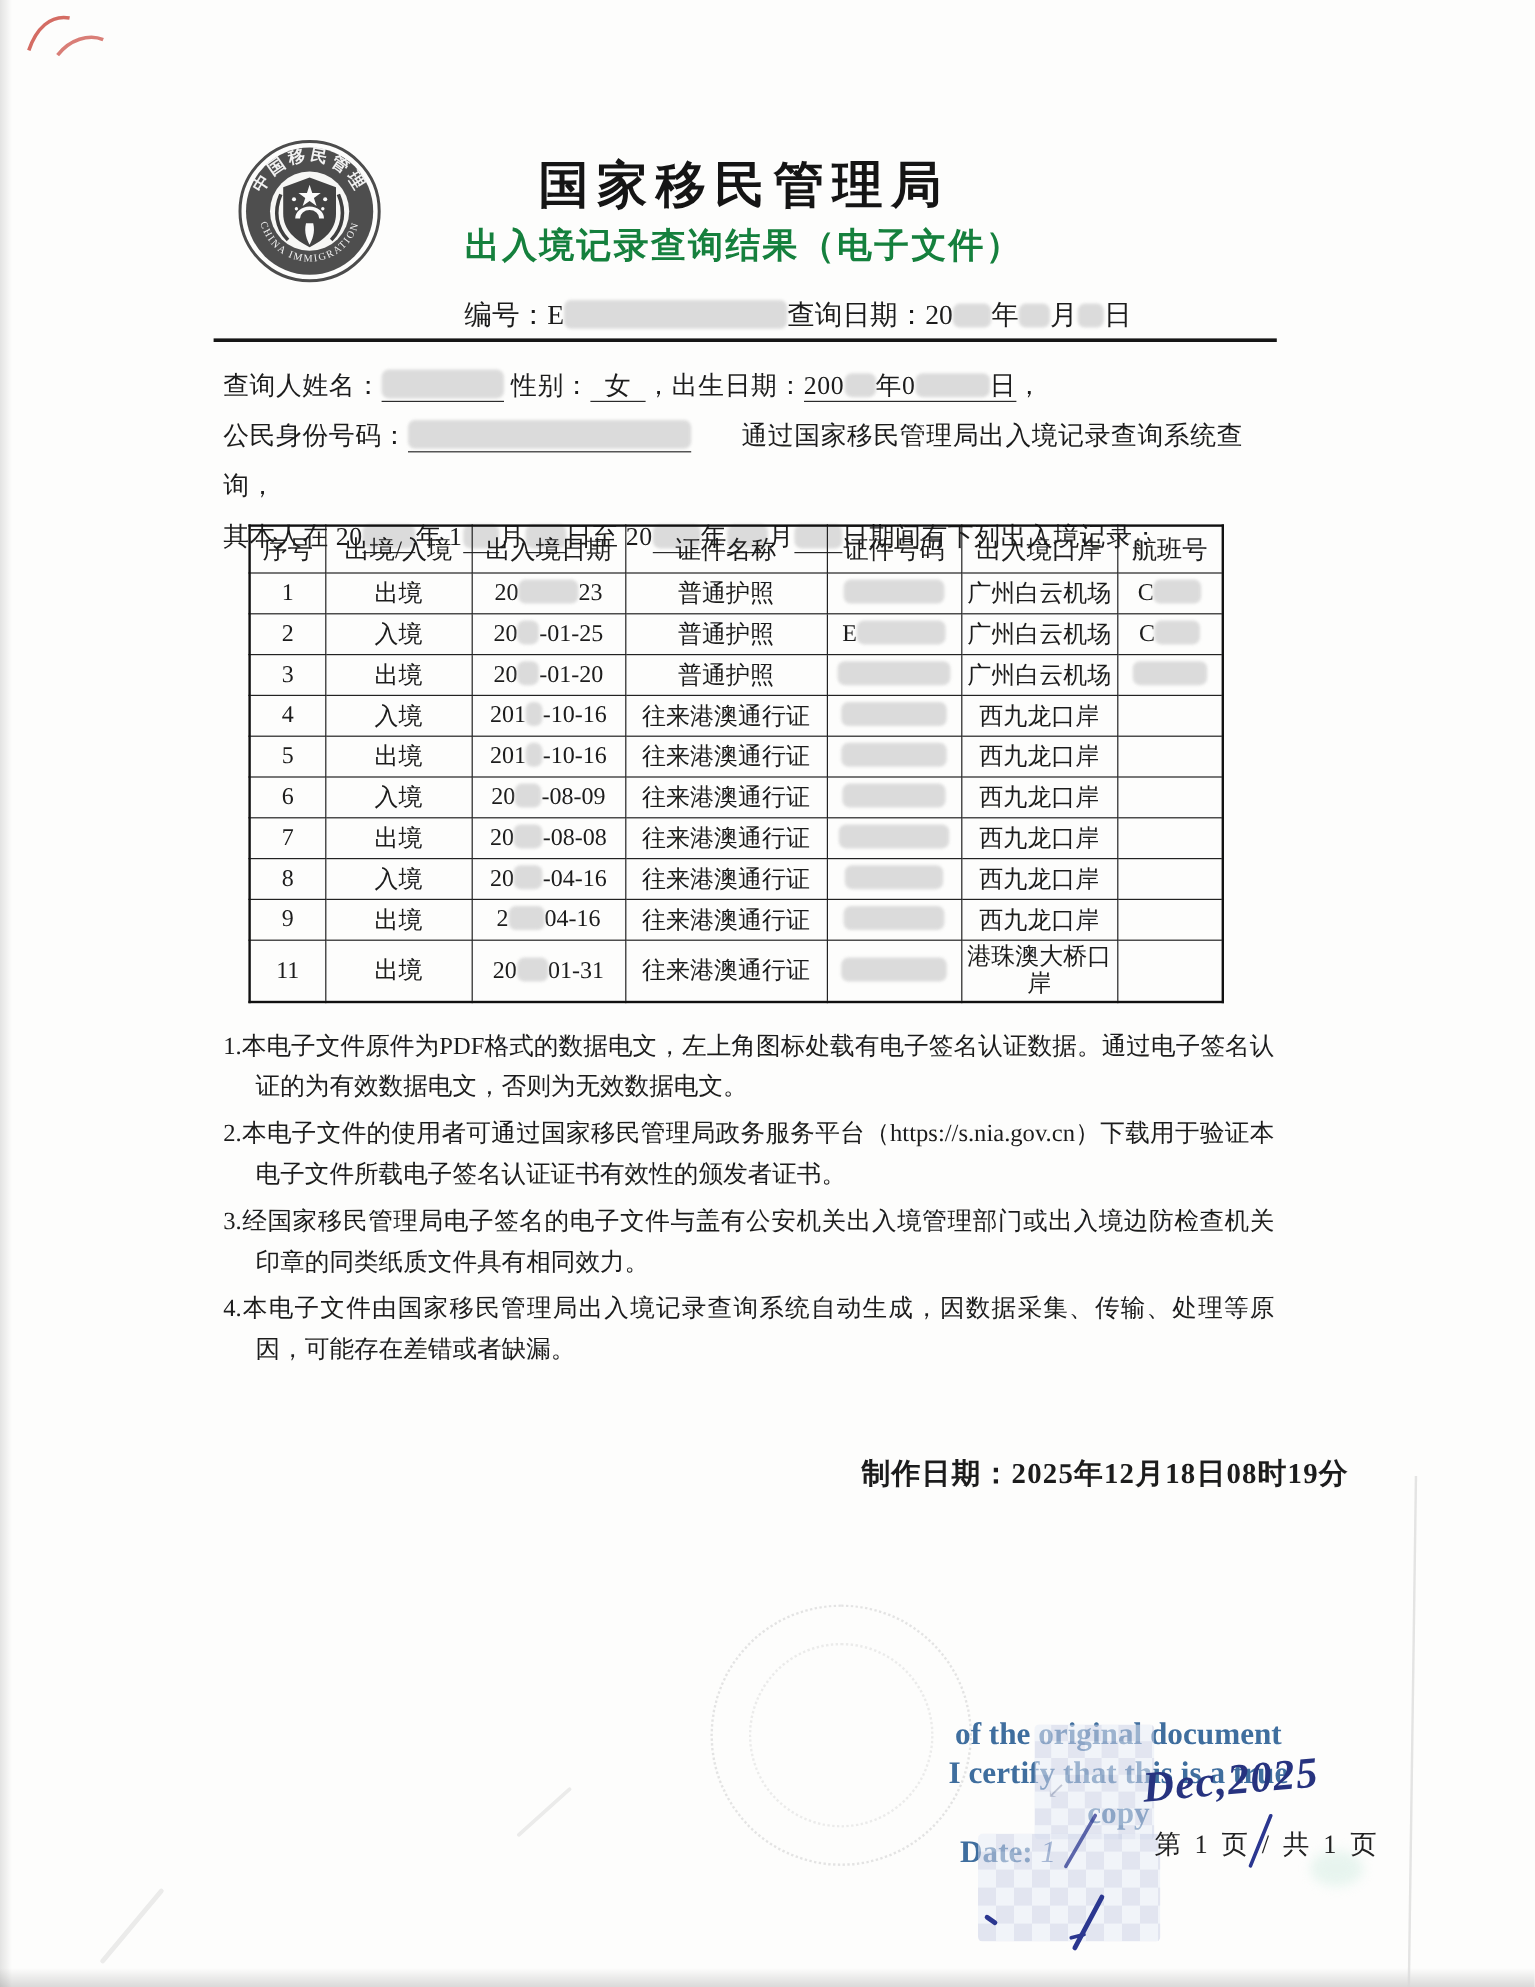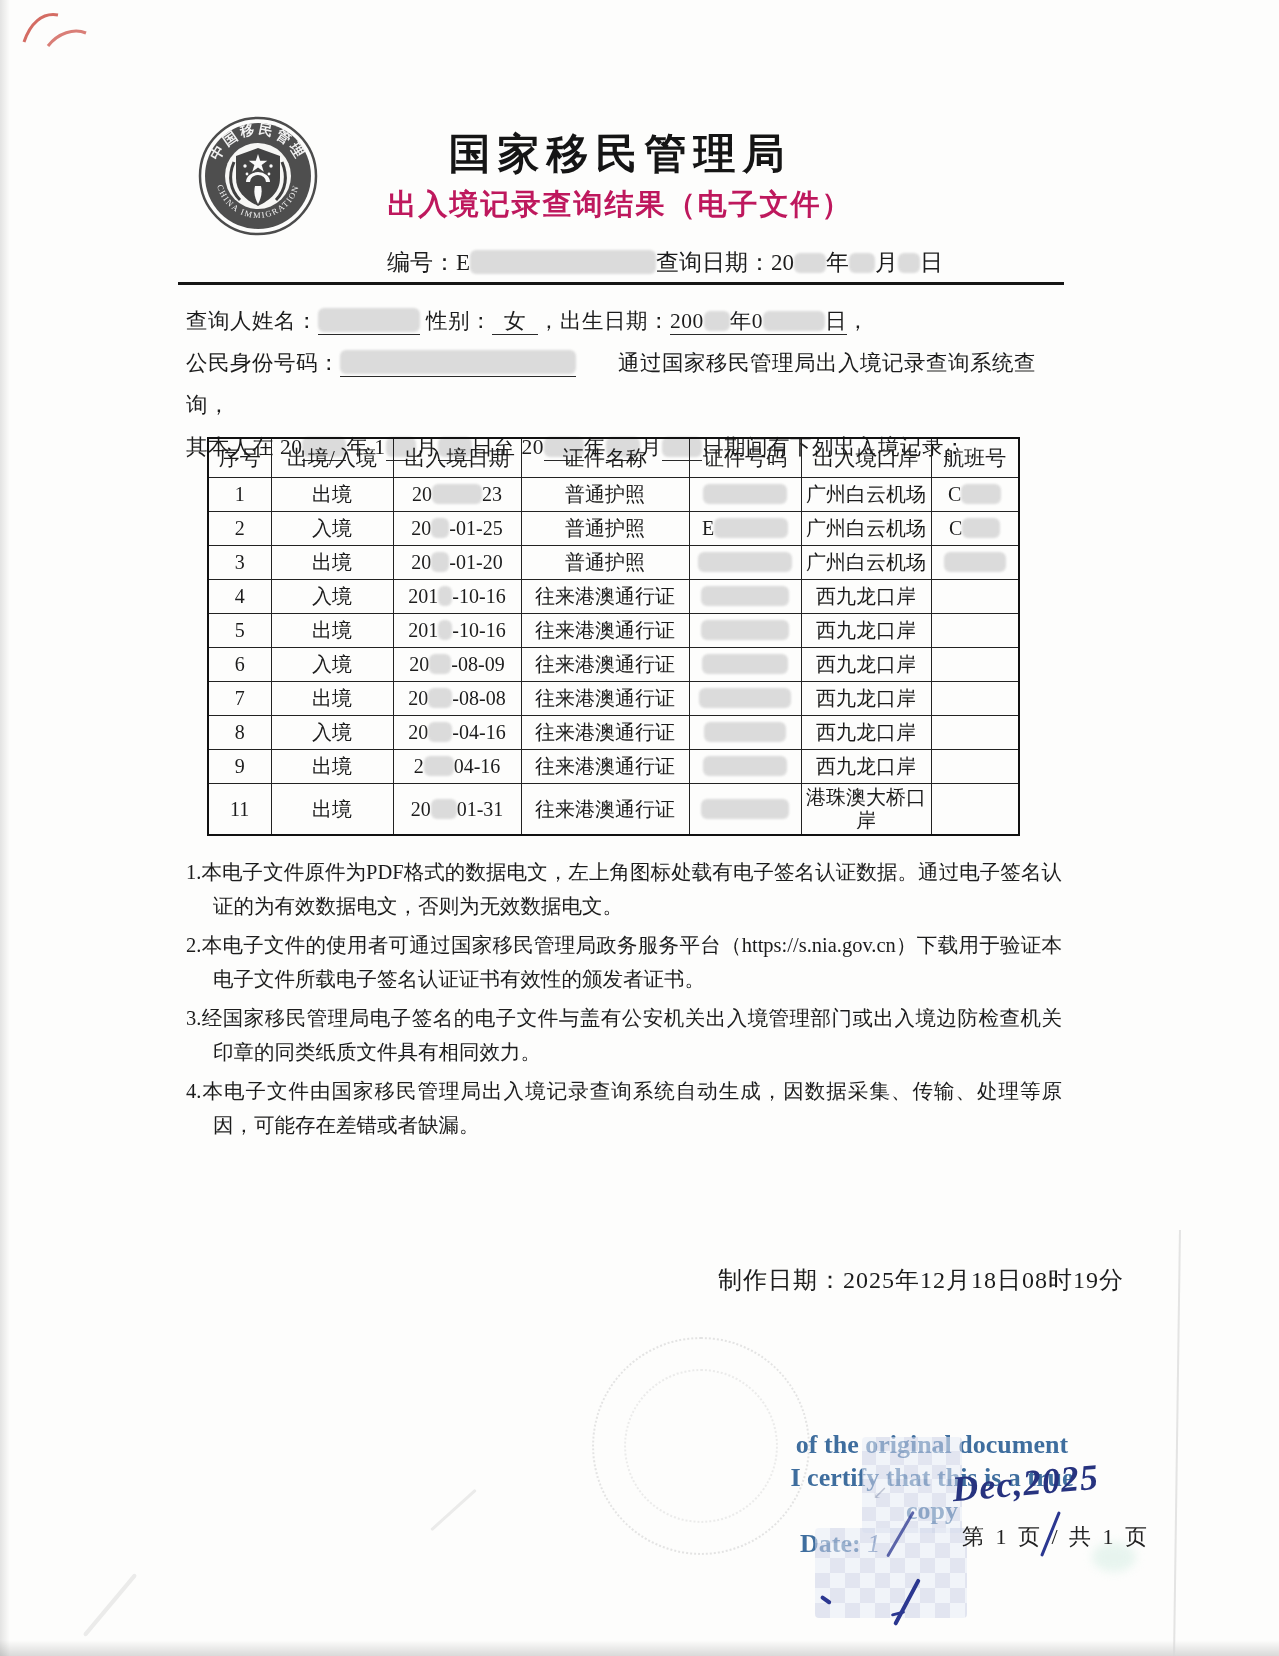--- a/index.html
+++ b/index.html
@@ -10,21 +10,21 @@
     color:#1c1c1c;
   }
   .abs{position:absolute;}
   
   .edge-left{left:0;top:0;width:10px;height:1656px;background:linear-gradient(90deg,rgba(0,0,0,.10),rgba(0,0,0,0));}
   .edge-bottom{left:0;bottom:0;width:1279px;height:16px;background:linear-gradient(0deg,rgba(0,0,0,.14),rgba(0,0,0,0));}
   .crease{left:1176px;top:1230px;width:2px;height:426px;background:#d9d9d9;opacity:.7;transform:rotate(.8deg);}
   
   .logo{left:198px;top:116px;width:120px;height:120px;}
   .title{left:330px;top:126px;width:580px;text-align:center;font-size:42px;font-weight:bold;letter-spacing:7px;color:#151515;}
-  .subtitle{left:300px;top:185px;width:640px;text-align:center;font-size:29px;font-weight:bold;letter-spacing:2px;color:#be185d;}
+  .subtitle{left:300px;top:185px;width:640px;text-align:center;font-size:29px;font-weight:bold;letter-spacing:2px;color:#15803d;}
   
   .meta{left:183px;top:247px;width:880px;display:flex;justify-content:center;font-size:23px;margin-left:42px;}
   .rule{left:178px;top:282px;width:886px;height:3px;background:#161616;}
   
   .rb{display:inline-block;vertical-align:-4px;background:#d8d8d8;border-radius:6px;filter:blur(1.3px);opacity:.9;height:24px;}
   .rb.sm{height:20px;vertical-align:-3px;}
   .uline{border-bottom:1.6px solid #2a2a2a;display:inline-block;line-height:1.1;}
   .ghost{opacity:.45;filter:blur(.6px);}
   
   .intro{left:186px;top:300px;width:886px;font-size:21.5px;line-height:42px;letter-spacing:.5px;}
@@ -32,21 +32,21 @@
   table.rec{position:absolute;left:207px;top:437px;border-collapse:collapse;table-layout:fixed;}
   table.rec th,table.rec td{border:1.6px solid #222;text-align:center;vertical-align:middle;font-weight:normal;padding:0 2px;overflow:hidden;}
   table.rec{border:2.2px solid #111;padding-left:24px;}
   table.rec th{height:38px;font-size:21px;}
   table.rec td{height:33px;font-size:20px;}
   tr.tall td{height:50px;line-height:23px;}
   
   .notes{left:186px;top:855px;width:876px;font-size:20.5px;line-height:34px;text-align:justify;}
   .note{padding-left:27px;text-indent:-27px;margin-bottom:5px;}
   
-  .made-date{left:718px;top:1264px;font-size:24px;letter-spacing:1px;}
+  .made-date{left:718px;top:1212px;font-size:24px;letter-spacing:1px;font-weight:bold;}
   .stamp{left:592px;top:1337px;width:214px;height:214px;border:2px dotted #cbcbcb;border-radius:50%;opacity:.5;}
   .stamp-inner{left:624px;top:1369px;width:150px;height:150px;border:2px dotted #d6d6d6;border-radius:50%;opacity:.45;}
   .faint-stroke{background:#c9c9c9;opacity:.35;border-radius:2px;}
   .cert{left:762px;top:1428px;width:340px;text-align:center;color:#3f6e9e;font-size:26px;line-height:33px;font-weight:600;}
   .cert .date-line{text-align:left;padding-left:38px;}
   .hand{left:952px;top:1462px;font-size:36px;font-style:italic;color:#27337f;transform:rotate(-5deg);font-weight:bold;letter-spacing:1px;}
   .hand-pre{color:#5577aa;font-weight:normal;font-style:italic;}
   .page-info{left:962px;top:1522px;font-size:22px;letter-spacing:3px;color:#222;}
   .mosaic{background:conic-gradient(#ccd3e8 90deg,#e9edf7 90deg 180deg,#ccd3e8 180deg 270deg,#e9edf7 270deg) 0 0/28px 28px;opacity:.55;border-radius:4px;filter:blur(.4px);}
   .stroke{background:#2b3790;border-radius:2px;}

